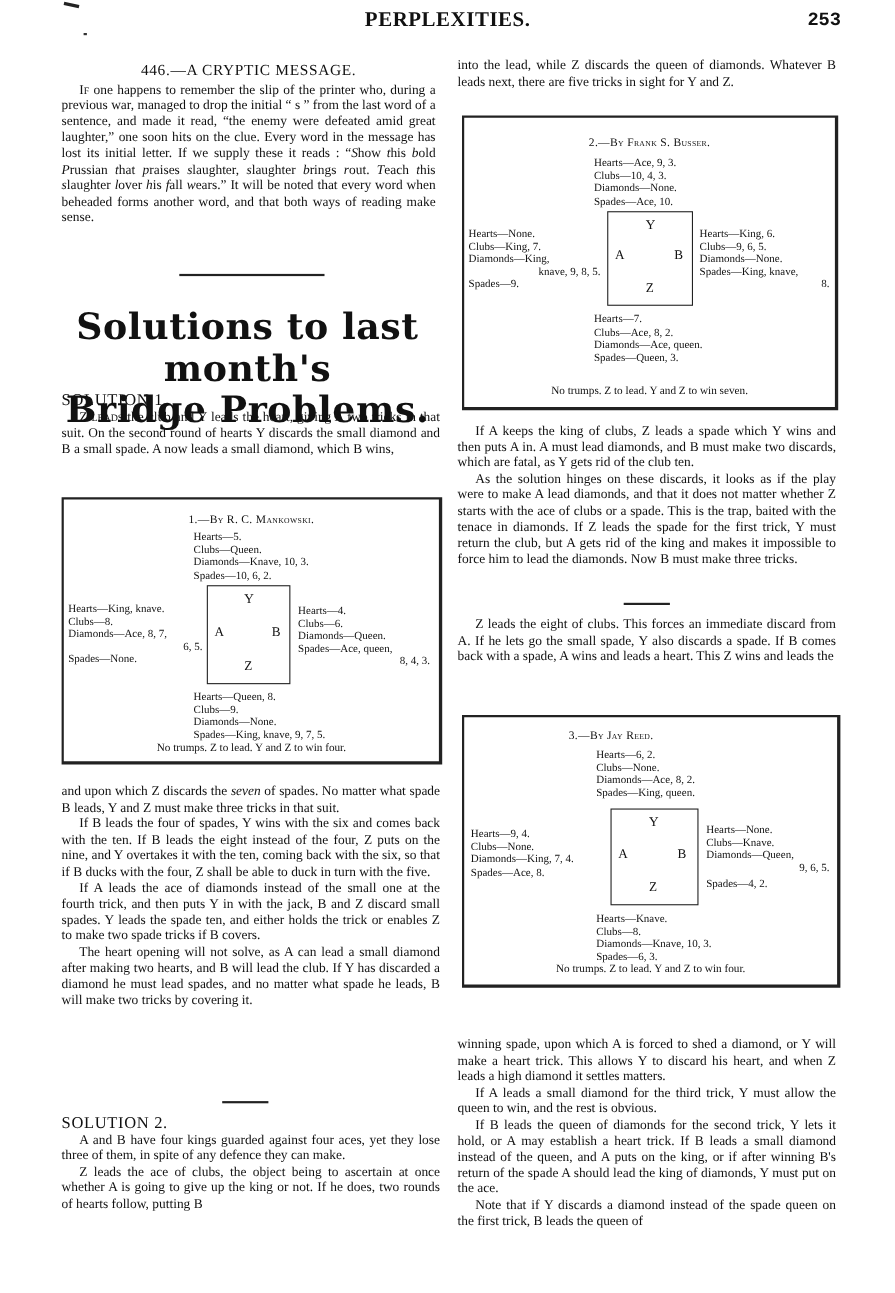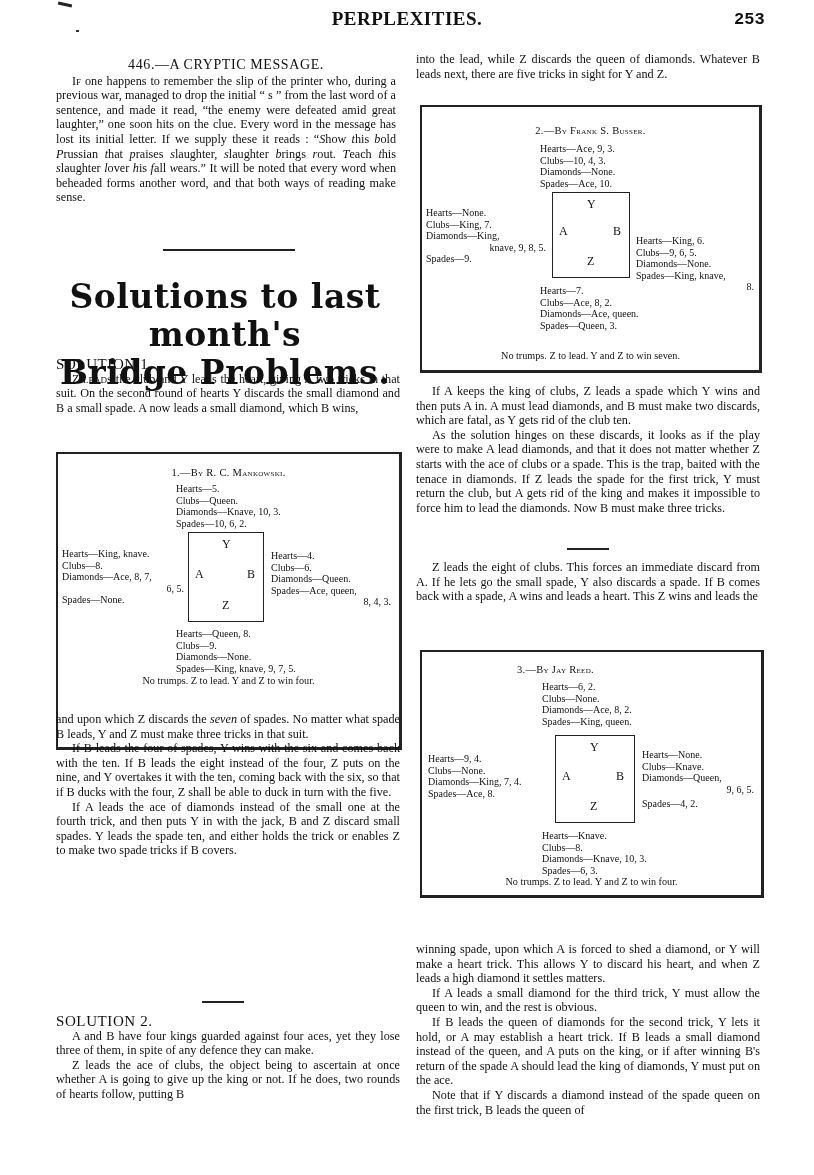--- a/index.html
+++ b/index.html
@@ -44,21 +44,21 @@
 <div class="abs big-title" style="left:40px; top:278px; width:370px;">
   <div>Solutions to last month's</div>
   <div>Bridge Problems.</div>
 </div>
 
 <div class="col" style="left:56px; top:357px; width:344px;">
   <div class="sol-title">SOLUTION 1.</div>
   <p><span class="sc">Z leads</span><span> the club and Y leads the heart, giving A two tricks in that suit. On the second round of hearts Y discards the small diamond and B a small spade. A now leads a small diamond, which B wins,</span></p>
 </div>
 
-<div class="box" style="left:56px; top:452px; width:346px; height:298px;">
+<div class="box" style="left:56px; top:452px; width:346px; height:243px;">
   <div class="byline" style="top:13px;">1.—By R. C. Mankowski.</div>
   <div class="hand" style="left:118px; top:29px;">
     <div>Hearts—5.</div>
       <div>Clubs—Queen.</div>
       <div>Diamonds—Knave, 10, 3.</div>
       <div>Spades—10, 6, 2.</div>
   </div>
   <div class="hand" style="left:4px; top:94px;">
     <div>Hearts—King, knave.</div>
       <div>Clubs—8.</div>
@@ -85,20 +85,21 @@
       <div>Diamonds—None.</div>
       <div>Spades—King, knave, 9, 7, 5.</div>
   </div>
   <div class="cond" style="top:221px;">No trumps.   Z to lead.   Y and Z to win four.</div>
 </div>
 
 <div class="col" style="left:56px; top:712px; width:344px;">
   <p class="noind"><span>and upon which Z discards the </span><i>seven</i><span> of spades. No matter what spade B leads, Y and Z must make three tricks in that suit.</span></p>
   <p>If B leads the four of spades, Y wins with the six and comes back with the ten. If B leads the eight instead of the four, Z puts on the nine, and Y overtakes it with the ten, coming back with the six, so that if B ducks with the four, Z shall be able to duck in turn with the five.</p>
   <p>If A leads the ace of diamonds instead of the small one at the fourth trick, and then puts Y in with the jack, B and Z discard small spades. Y leads the spade ten, and either holds the trick or enables Z to make two spade tricks if B covers.</p>
+  <p>The heart opening will not solve, as A can lead a small diamond after making two hearts, and B will lead the club. If Y has discarded a diamond he must lead spades, and no matter what spade he leads, B will make two tricks by covering it.</p>
 </div>
 
 <div class="abs" style="left:202px; top:1001px; width:42px; height:2px; background:#222;"></div>
 
 <div class="col" style="left:56px; top:1014px; width:344px;">
   <div class="sol-title">SOLUTION 2.</div>
   <p>A and B have four kings guarded against four aces, yet they lose three of them, in spite of any defence they can make.</p>
   <p>Z leads the ace of clubs, the object being to ascertain at once whether A is going to give up the king or not. If he does, two rounds of hearts follow, putting B</p>
 </div>
 
@@ -120,21 +121,21 @@
       <div>Diamonds—King,</div>
       <div class="right" style="width:120px;">knave, 9, 8, 5.</div>
       <div>Spades—9.</div>
   </div>
   <div class="table-sq" style="left:130px; top:85px; width:76px; height:84px;">
     <span style="left:34px; top:6px;">Y</span>
     <span style="left:6px; top:33px;">A</span>
     <span style="left:60px; top:33px;">B</span>
     <span style="left:34px; top:63px;">Z</span>
   </div>
-  <div class="hand" style="left:214px; top:100px;margin-top:28px;">
+  <div class="hand" style="left:214px; top:100px;">
     <div>Hearts—King, 6.</div>
       <div>Clubs—9, 6, 5.</div>
       <div>Diamonds—None.</div>
       <div>Spades—King, knave,</div>
       <div class="right" style="width:118px;">8.</div>
   </div>
   <div class="hand" style="left:118px; top:178px;">
     <div>Hearts—7.</div>
       <div>Clubs—Ace, 8, 2.</div>
       <div>Diamonds—Ace, queen.</div>

